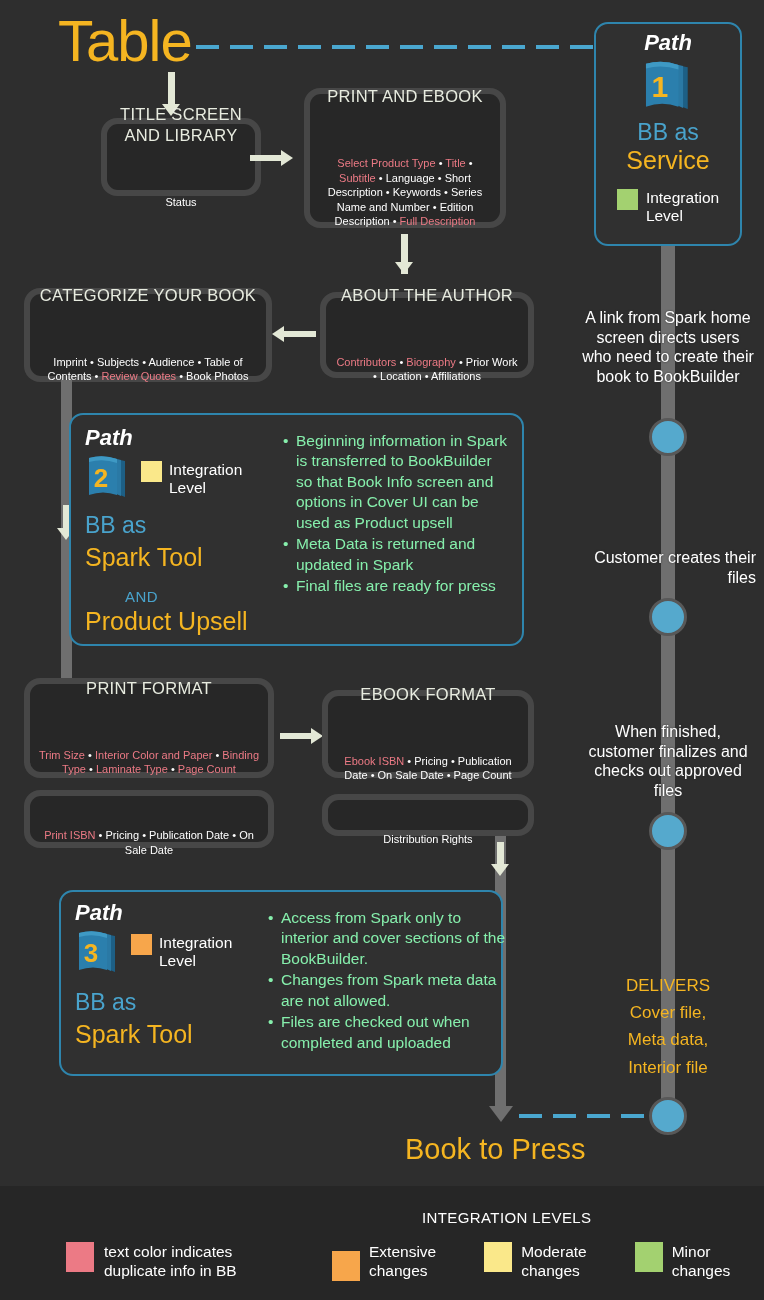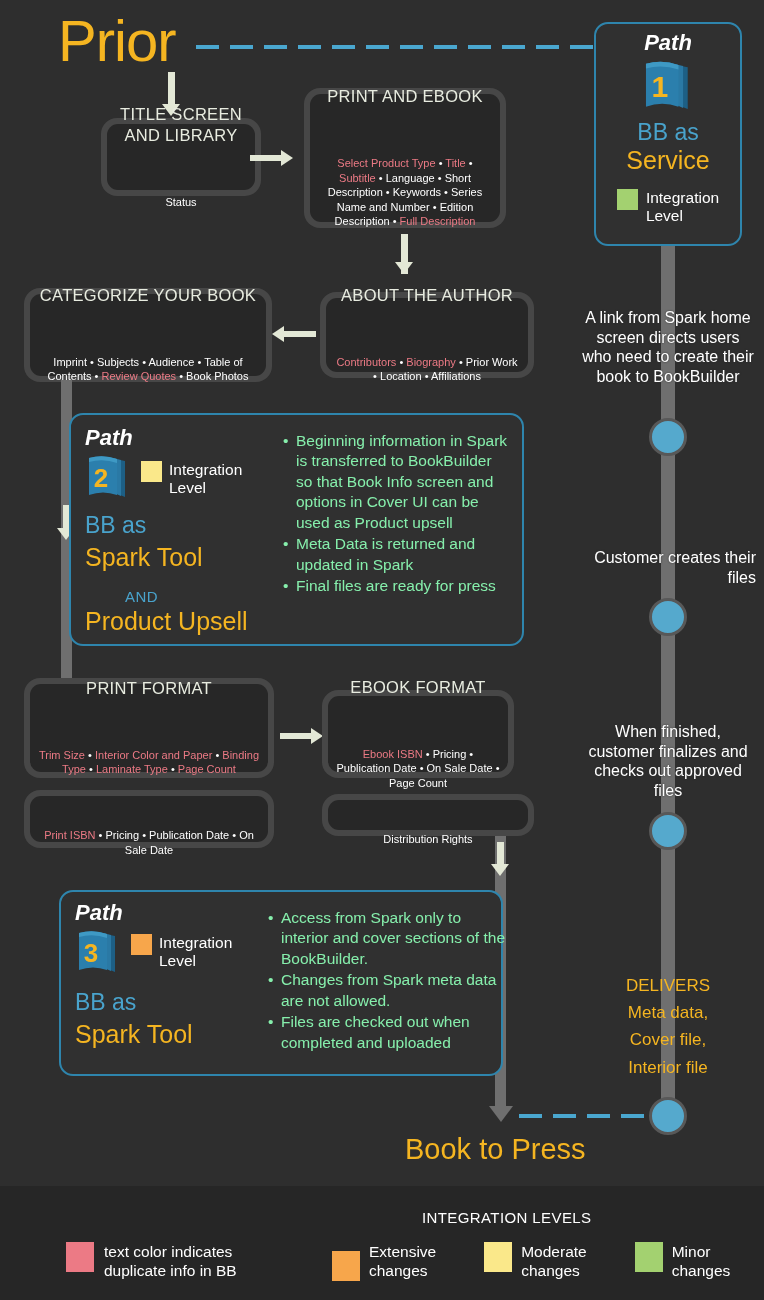--- a/index.html
+++ b/index.html
@@ -140,21 +140,21 @@
   .legend-swatch { width: 28px; height: 30px; }
 
   
   .book-to-press { color: #f5b521; font-size: 29px; }
 </style>
 </head>
 <body>
 
 <div id="stage">
 
-  <div class="abs spark-title">Prior</div>
+  <div class="abs spark-title">Table</div>
   <div class="abs dash-line-top"></div>
 
   <div class="abs arrow-shaft-v" style="left:168px; top:72px; height:34px;"></div>
   <div class="abs arrow-down-sm" style="left:162px; top:104px;"></div>
 
   <div class="abs chip" style="left:101px; top:118px; width:160px; height:78px;">
     <div class="chip-inner">
       <div class="chip-title">TITLE SCREEN</div>
       <div class="chip-title">AND LIBRARY</div>
       <div class="chip-sub">Status</div>
@@ -235,21 +235,21 @@
 
   <div class="abs arrow-shaft-h" style="left:280px; top:733px; width:32px;"></div>
   <div class="abs arrow-right-head" style="left:311px; top:728px;"></div>
 
   <div class="abs chip" style="left:24px; top:790px; width:250px; height:58px;">
     <div class="chip-inner">
       <div class="chip-sub" id="pi-fields"><span class="dup">Print ISBN</span><span> • </span><span>Pricing</span><span> • </span><span>Publication Date</span><span> • </span><span>On Sale Date</span></div>
     </div>
   </div>
 
-  <div class="abs chip" style="left:322px; top:690px; width:192px; height:88px;">
+  <div class="abs chip" style="left:322px; top:690px; width:212px; height:88px;">
     <div class="chip-inner">
       <div class="chip-title">EBOOK FORMAT</div>
       <div class="chip-sub" id="ef-fields"><span class="dup">Ebook ISBN</span><span> • </span><span>Pricing</span><span> • </span><span>Publication Date</span><span> • </span><span>On Sale Date</span><span> • </span><span>Page Count</span></div>
     </div>
   </div>
 
   <div class="abs chip" style="left:322px; top:794px; width:212px; height:42px;">
     <div class="chip-inner">
       <div class="chip-sub">Distribution Rights</div>
     </div>
@@ -321,22 +321,22 @@
 
   <div class="abs tl-text" style="left:580px; top:548px; width:176px;text-align:right;">Customer creates their files</div>
   <div class="abs tl-dot" style="left:649px; top:598px;"></div>
 
   <div class="abs tl-text" style="left:580px; top:722px; width:176px;">When finished, customer finalizes and checks out approved files</div>
   <div class="abs tl-dot" style="left:649px; top:812px;"></div>
 
   <div class="abs delivers" style="left:580px; top:972px; width:176px;">
     <div>DELIVERS</div>
     <div id="delivers-list">
+        <div>Cover file,</div>
         <div>Meta data,</div>
-        <div>Cover file,</div>
         <div>Interior file</div>
       </div>
   </div>
   <div class="abs tl-dot" style="left:649px; top:1097px;"></div>
 
   <div class="abs legend-bar">
     <div class="abs legend-title" style="left:422px; top:23px;">INTEGRATION LEVELS</div>
 
     <div class="abs" style="left:66px; top:56px; display:flex; align-items:flex-start;">
       <span class="legend-swatch" id="legend-dup-swatch" style="background: rgb(236, 122, 133);"></span>

